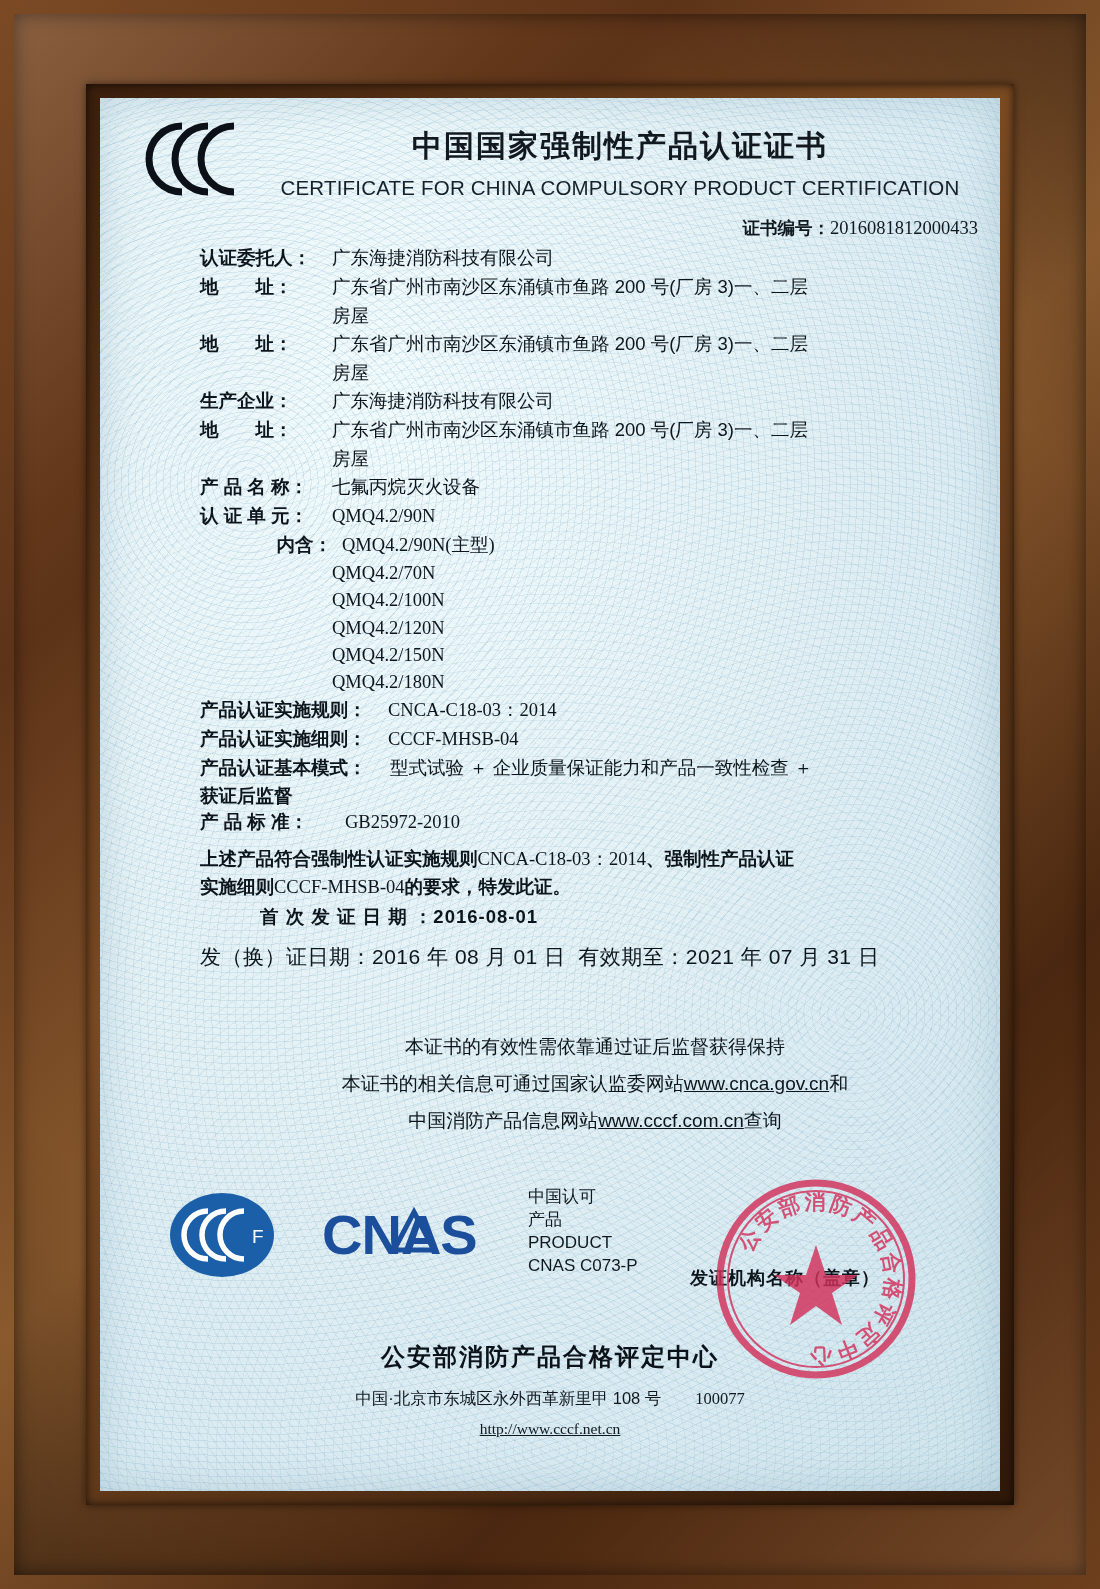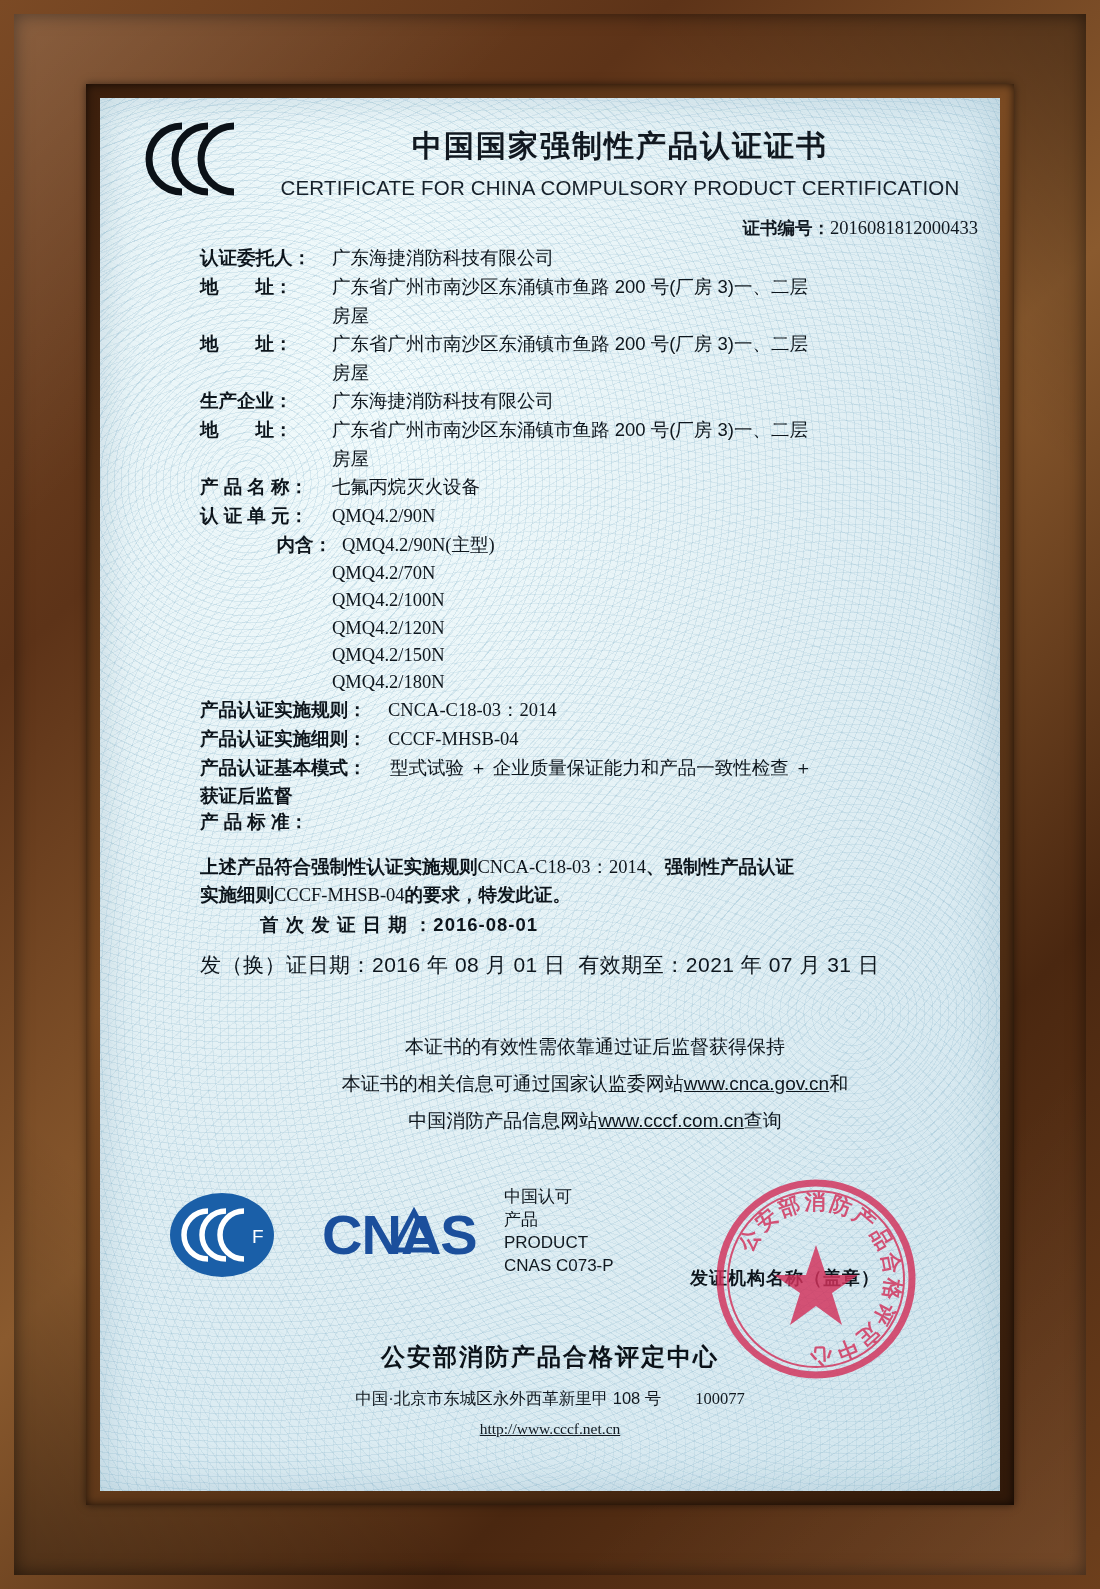--- a/index.html
+++ b/index.html
@@ -147,21 +147,21 @@
     font-family: "Liberation Sans", "DejaVu Sans", sans-serif;
     line-height: 1.5;
   }
   .unit-list {
     margin-left: 132px;
     font-family: "Liberation Serif", "DejaVu Serif", serif;
     font-size: 18.5px;
     line-height: 1.47;
   }
   .statement {
-    margin-top: 16px;
+    margin-top: 8px;
     font-family: "Liberation Sans", "DejaVu Sans", sans-serif;
     font-weight: bold;
     font-size: 18.5px;
     line-height: 1.55;
   }
   .statement .mono { font-family: "Liberation Serif","DejaVu Serif",serif; font-weight: normal; }
   .firstissue {
     margin-top: 2px;
     text-align: left;
     font-family: "Liberation Sans", "DejaVu Sans", sans-serif;
@@ -197,21 +197,21 @@
     left: 68px; top: 1093px;
     width: 108px; height: 88px;
   }
   .cnas-logo {
     position: absolute;
     left: 222px; top: 1100px;
     width: 190px; height: 74px;
   }
   .cnas-text {
     position: absolute;
-    left: 404px; top: 1088px;
+    left: 428px; top: 1088px;
     font-family: "Liberation Sans", "DejaVu Sans", sans-serif;
     font-size: 17px;
     color: #10181f;
     line-height: 1.35;
   }
   .seal {
     position: absolute;
     left: 610px; top: 1075px;
     width: 212px; height: 212px;
   }
@@ -345,20 +345,21 @@
           <div class="v">CCCF-MHSB-04</div>
         </div>
         <div class="row">
           <div class="k" style="flex:0 0 190px">产品认证基本模式：</div>
           <div class="v zh">型式试验 ＋ 企业质量保证能力和产品一致性检查 ＋</div>
         </div>
         <div style="font-family:'Liberation Sans','DejaVu Sans',sans-serif;font-size:18.5px;font-weight:bold">获证后监督</div>
 
         <div class="row">
           <div class="k" style="flex:0 0 145px">产 品 标 准：</div>
+          <div class="v">GB25972-2010</div>
         </div>
 
         <div class="statement">
           <span>上述产品符合强制性认证实施规则</span><span class="mono">CNCA-C18-03：2014</span><span>、强制性产品认证</span><br>
           <span>实施细则</span><span class="mono">CCCF-MHSB-04</span><span>的要求，特发此证。</span>
         </div>
 
         <div class="firstissue">首 次 发 证 日 期 ：2016-08-01</div>
 
         <div class="dates">

